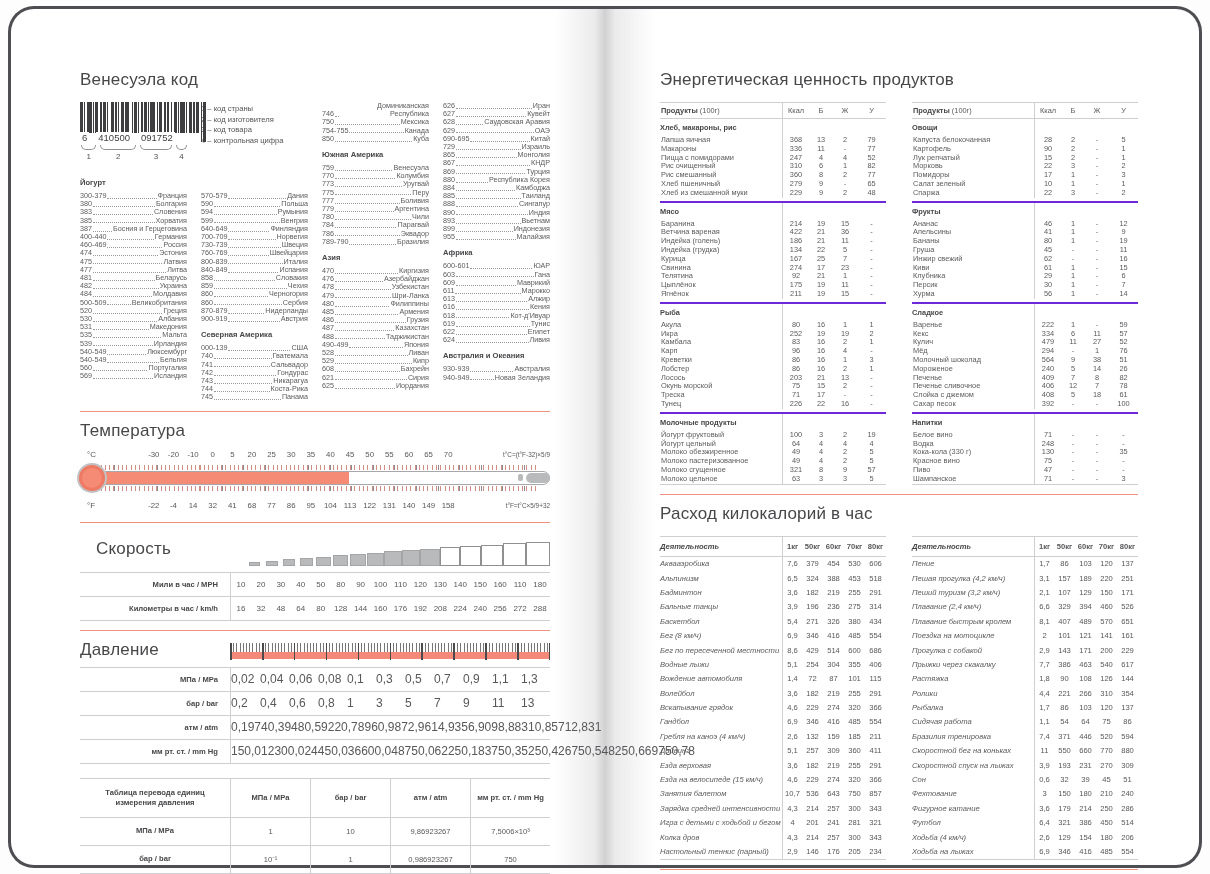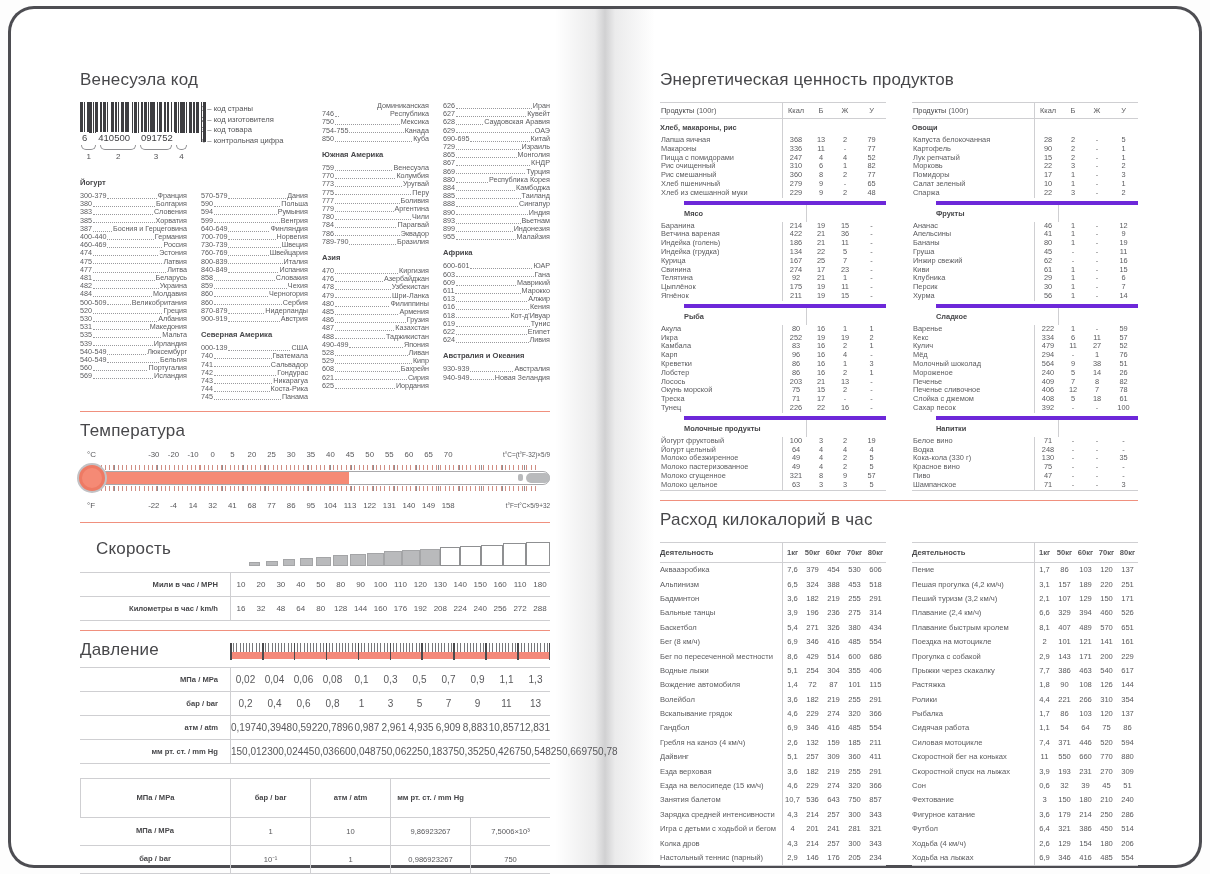--- a/index.html
+++ b/index.html
@@ -69,49 +69,49 @@
   .press-head{display:grid;grid-template-columns:150px 1fr;align-items:start;margin-top:4px;}
   .ruler{position:relative;height:17px;margin-top:3px;}
   .r-ticks{height:9px;background:repeating-linear-gradient(90deg,#77777a 0,#77777a 1px,transparent 1px,transparent 3.2px);}
   .r-band{height:7px;background:#f4897a;}
   .ruler::after{content:"";position:absolute;inset:0;
     background:repeating-linear-gradient(90deg,#4a4a4d 0,#4a4a4d 1.6px,transparent 1.6px,transparent 31.9px);}
   .prows{border-bottom:1px solid #cfcfd2;margin-top:7px;}
   .prow{display:grid;grid-template-columns:150px 1fr;border-top:1px solid #cfcfd2;}
   .plabel{font-size:7.6px;font-weight:700;color:#47474a;text-align:right;padding:7px 12px 7px 0;}
   .pvals{display:grid;grid-template-columns:repeat(11,1fr);align-items:center;border-left:1px solid #cfcfd2;
-         font-size:10px;text-align:center;color:#58585b;}
+         font-size:12px;text-align:left;color:#58585b;}
   .conv{margin-top:14px;border-bottom:1px solid #cfcfd2;font-size:7.6px;}
   .crow{display:grid;grid-template-columns:150px repeat(4,1fr);border-top:1px solid #cfcfd2;}
   .clabel{display:flex;align-items:center;justify-content:center;text-align:center;font-weight:700;color:#47474a;
           padding:6px 14px;line-height:9.5px;}
   .ccell{border-left:1px solid #cfcfd2;display:flex;align-items:center;justify-content:center;color:#58585b;padding:6px 2px;}
   .chead .ccell{font-weight:700;color:#47474a;}
   .chead{min-height:38px;}
   .crow:not(.chead){min-height:27px;}
 
   
   .pair{display:flex;gap:26px;margin-top:12px;}
   .food{flex:1;border-bottom:1px solid #cfcfd2;font-size:7.4px;color:#5b5b5e;}
   .frow{display:grid;grid-template-columns:122px 27px 24px 24px 1fr;}
   .fname{padding-left:1px;white-space:nowrap;line-height:8.8px;}
   .fcell{text-align:center;line-height:8.8px;}
   .fcol{border-left:1px solid #cfcfd2;}
   .fhead{border-top:1px solid #cfcfd2;border-bottom:1px solid #cfcfd2;}
   .fhead .fname,.fhead .fcell{line-height:15px;}
-  .fhead b{font-weight:400;color:#47474a;}
+  .fhead b{font-weight:700;color:#47474a;}
   .fsec .fname{font-weight:700;color:#47474a;line-height:12px;padding:3px 0 2px;}
-  .fsec.ft{border-top:4px solid #6d28d9;margin-top:3px;margin-left:24px;}
+  .fsec.ft{border-top:2px solid #6d28d9;margin-top:3px;}
   .fsp{grid-column:2/-1;}
 
   
   .cal{flex:1;border-top:1px solid #cfcfd2;border-bottom:1px solid #cfcfd2;font-size:7.6px;}
   .krow{display:grid;grid-template-columns:122px 20px 1fr 1fr 1fr 1fr;height:14.4px;}
   .khead{height:19px;border-bottom:1px solid #cfcfd2;}
-  .kname{white-space:nowrap;display:flex;align-items:center;}
+  .kname{white-space:nowrap;display:flex;align-items:center;font-style:italic;}
   .kbold{font-weight:700;color:#47474a;}
   .kcell{display:flex;align-items:center;justify-content:center;height:100%;color:#58585b;}
   .kcol{border-left:1px solid #cfcfd2;}
   .pr .sec2{margin-top:2px;}
 </style>
 </head>
 <body>
 
 <div class="book">
   <div class="cover"></div>
@@ -946,20 +946,21 @@
             <span>3750,3</span>
             <span>5250,42</span>
             <span>6750,54</span>
             <span>8250,66</span>
             <span>9750,78</span>
           </span>
         </div>
       </div>
     <div class="conv" data-render="convtable">
         <div class="crow chead">
+          <span class="clabel">Таблица перевода единиц измерения давления</span>
           <span class="ccell">МПа / MPa</span>
           <span class="ccell">бар / bar</span>
           <span class="ccell">атм / atm</span>
           <span class="ccell">мм рт. ст. / mm Hg</span>
         </div>
         <div class="crow">
           <span class="clabel">МПа / MPa</span>
           <span class="ccell">1</span>
           <span class="ccell">10</span>
           <span class="ccell">9,86923267</span>
@@ -1767,21 +1768,21 @@
           </div>
           <div class="krow">
             <span class="kname">Сидячая работа</span>
             <span class="kcell kcol">1,1</span>
             <span class="kcell">54</span>
             <span class="kcell">64</span>
             <span class="kcell">75</span>
             <span class="kcell">86</span>
           </div>
           <div class="krow">
-            <span class="kname">Силовая мотоцикле</span>
+            <span class="kname">Бразилия тренировка</span>
             <span class="kcell kcol">7,4</span>
             <span class="kcell">371</span>
             <span class="kcell">446</span>
             <span class="kcell">520</span>
             <span class="kcell">594</span>
           </div>
           <div class="krow">
             <span class="kname">Скоростной бег на коньках</span>
             <span class="kcell kcol">11</span>
             <span class="kcell">550</span>

